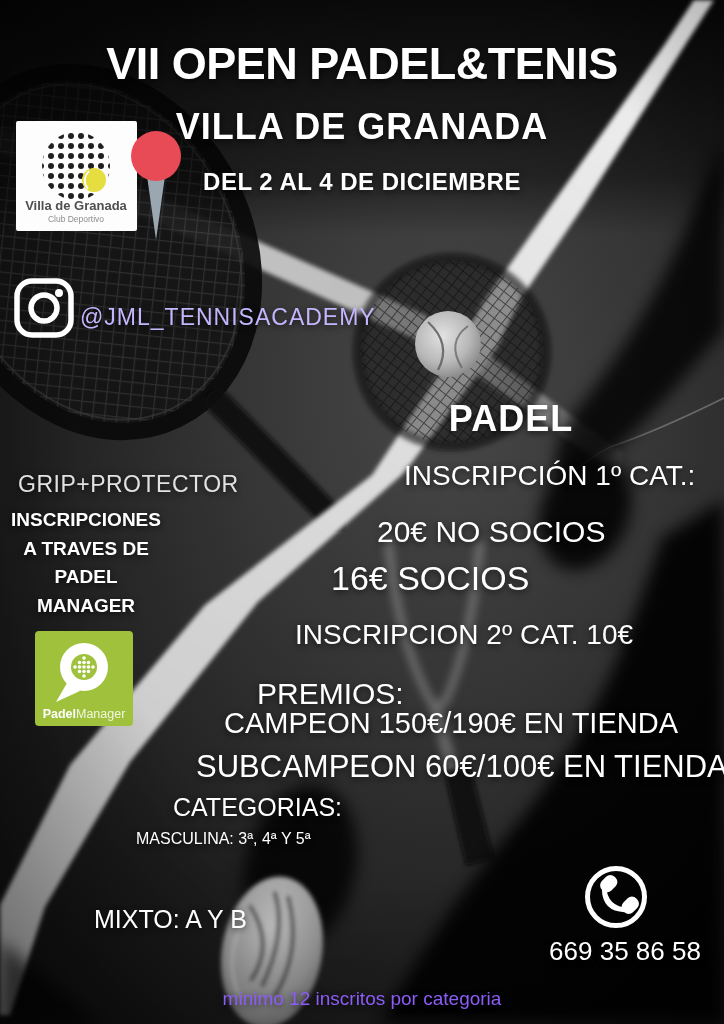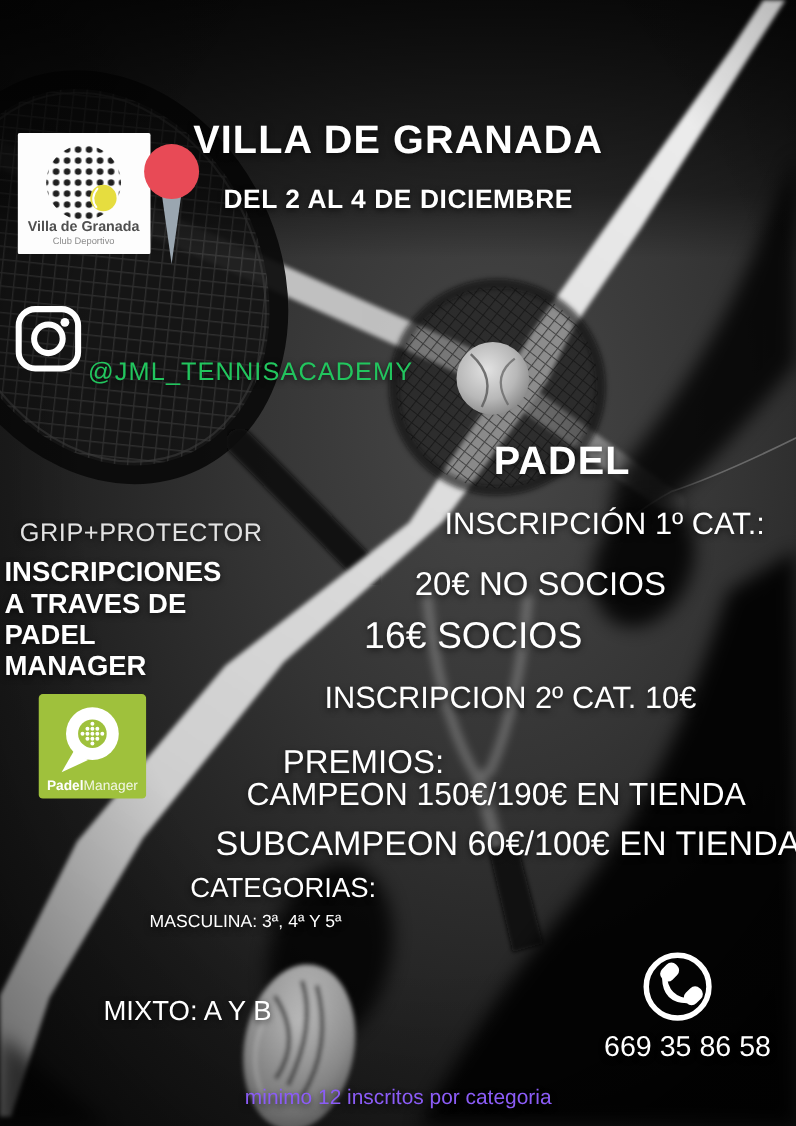--- a/index.html
+++ b/index.html
@@ -12,24 +12,24 @@
   .abs{position:absolute;}
   .txt{
     color:#fff;white-space:nowrap;line-height:1.15;
     text-shadow:0 2px 6px rgba(0,0,0,.65);
   }
   .bold{font-weight:bold;}
   .center{left:0;width:724px;text-align:center;}
   .title{top:38px;font-size:45px;letter-spacing:-0.5px;}
   .subtitle{top:106px;font-size:36px;letter-spacing:1px;}
   .daterange{top:168px;font-size:24px;letter-spacing:0.5px;}
-  .ig-handle{left:80px;top:304px;font-size:23px;letter-spacing:1px;color:#22c55e;font-weight:400;margin-top:20px;}
+  .ig-handle{left:80px;top:304px;font-size:23px;letter-spacing:1px;color:#c4b5fd;font-weight:400;}
   .welcome{left:18px;top:412px;font-size:33px;font-weight:400;color:#f4f4f4;}
   .grip{left:18px;top:455px;font-size:23px;letter-spacing:0.5px;color:#e2e2e2;font-weight:400;margin-top:16px;}
-  .insc-note{left:4px;top:506px;width:164px;font-size:25px;font-weight:bold;line-height:28.5px;}
+  .insc-note{left:4px;top:506px;width:164px;text-align:center;font-size:19px;font-weight:bold;line-height:28.5px;}
   .padel-head{left:400px;width:222px;text-align:center;top:398px;font-size:36px;letter-spacing:1px;}
   .cat1{left:404px;top:460px;font-size:28px;}
   .p20{left:377px;top:515px;font-size:30px;}
   .p16{left:331px;top:559px;font-size:34px;}
   .cat2{left:295px;top:619px;font-size:28px;}
   .premios{left:257px;top:677px;font-size:30px;}
   .campeon{left:224px;top:707px;font-size:29px;}
   .subcampeon{left:196px;top:749px;font-size:31px;}
   .cats-h{left:173px;top:793px;font-size:25px;}
   .cats-m{left:136px;top:830px;font-size:16px;}
@@ -144,20 +144,21 @@
     <g transform="translate(272,952) rotate(10)" filter="url(#b2)">
       <ellipse rx="50" ry="76" fill="url(#gShoe)"></ellipse>
       <path d="M -30 -42 Q 2 -8 -16 32 M 6 -58 Q 30 -6 10 44 M -8 -60 Q 12 -22 -4 36" stroke="#2c2c2c" stroke-width="4" fill="none" opacity="0.75"></path>
       <path d="M -36 -18 Q -46 22 -20 56" stroke="#e0e0e0" stroke-width="3" fill="none" opacity="0.5"></path>
     </g>
 
     <polygon points="0,940 100,1024 0,1024" fill="#000000" opacity="0.6" filter="url(#b8)"></polygon>
     <rect width="724" height="1024" fill="url(#gVig)"></rect>
   </svg>
 
+  <div class="abs txt bold center title">VII OPEN PADEL&amp;TENIS</div>
   <div class="abs txt bold center subtitle">VILLA DE GRANADA</div>
   <div class="abs txt bold center daterange">DEL 2 AL 4 DE DICIEMBRE</div>
 
   <svg class="abs" style="left:16px;top:121px" width="121" height="110">
     <defs>
       <pattern id="dotpat" width="10" height="10" patternUnits="userSpaceOnUse">
         <circle cx="5" cy="5" r="3" fill="#1f1f1f"></circle>
       </pattern>
     </defs>
     <rect width="121" height="110" rx="2" fill="#fdfdfd"></rect>

